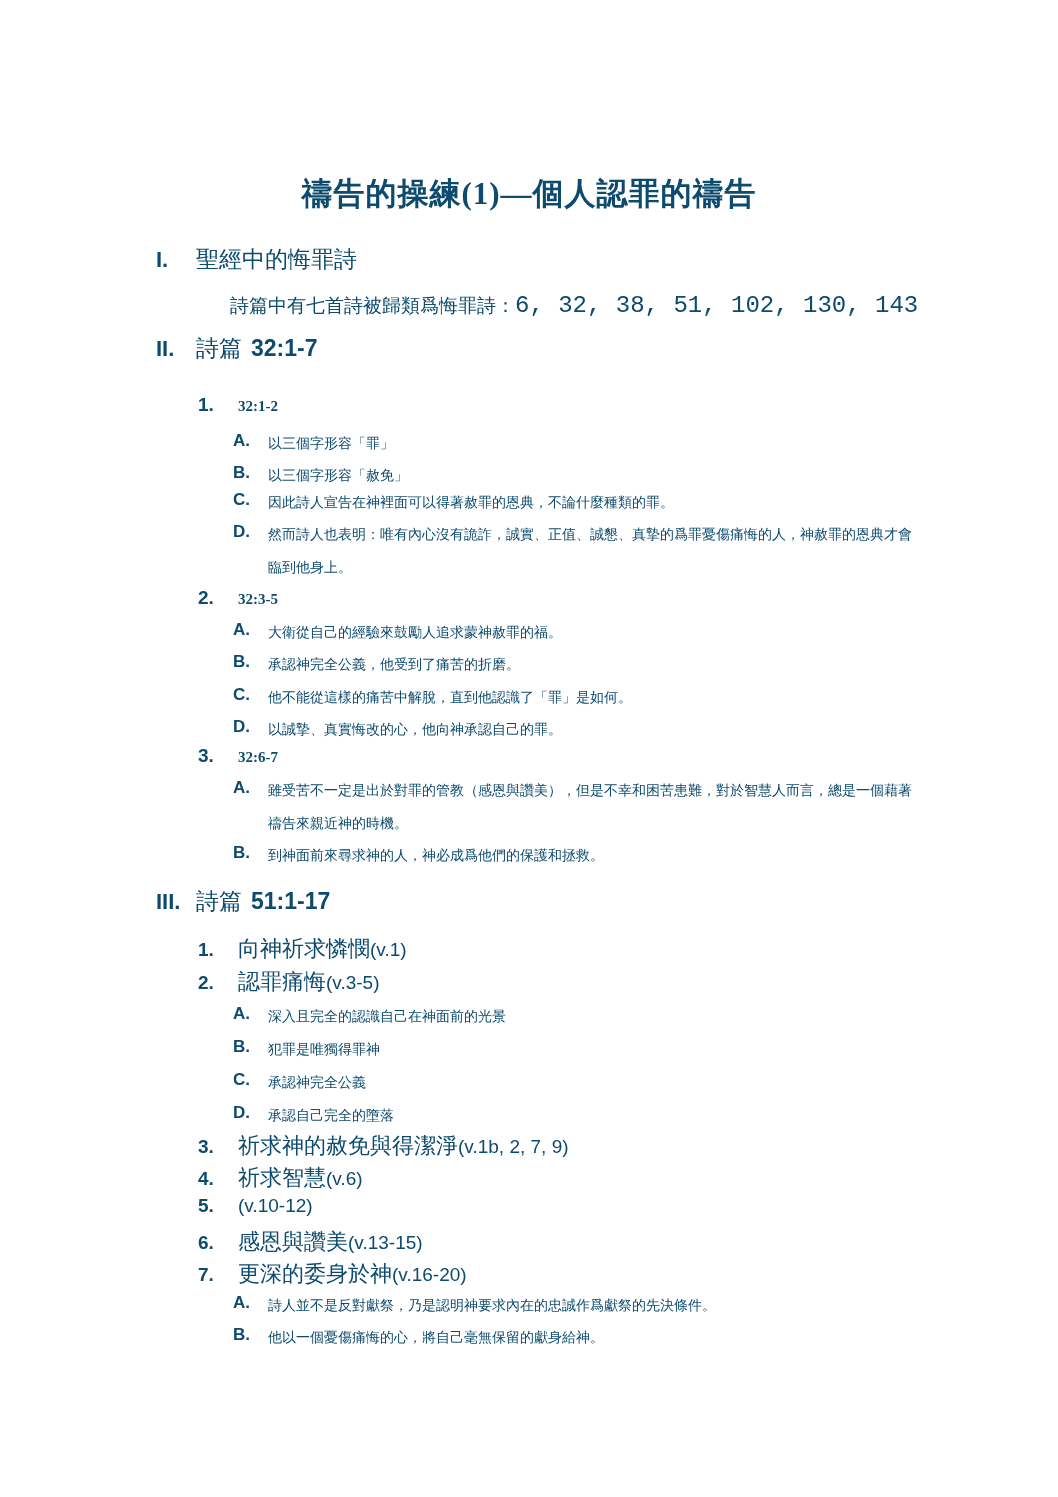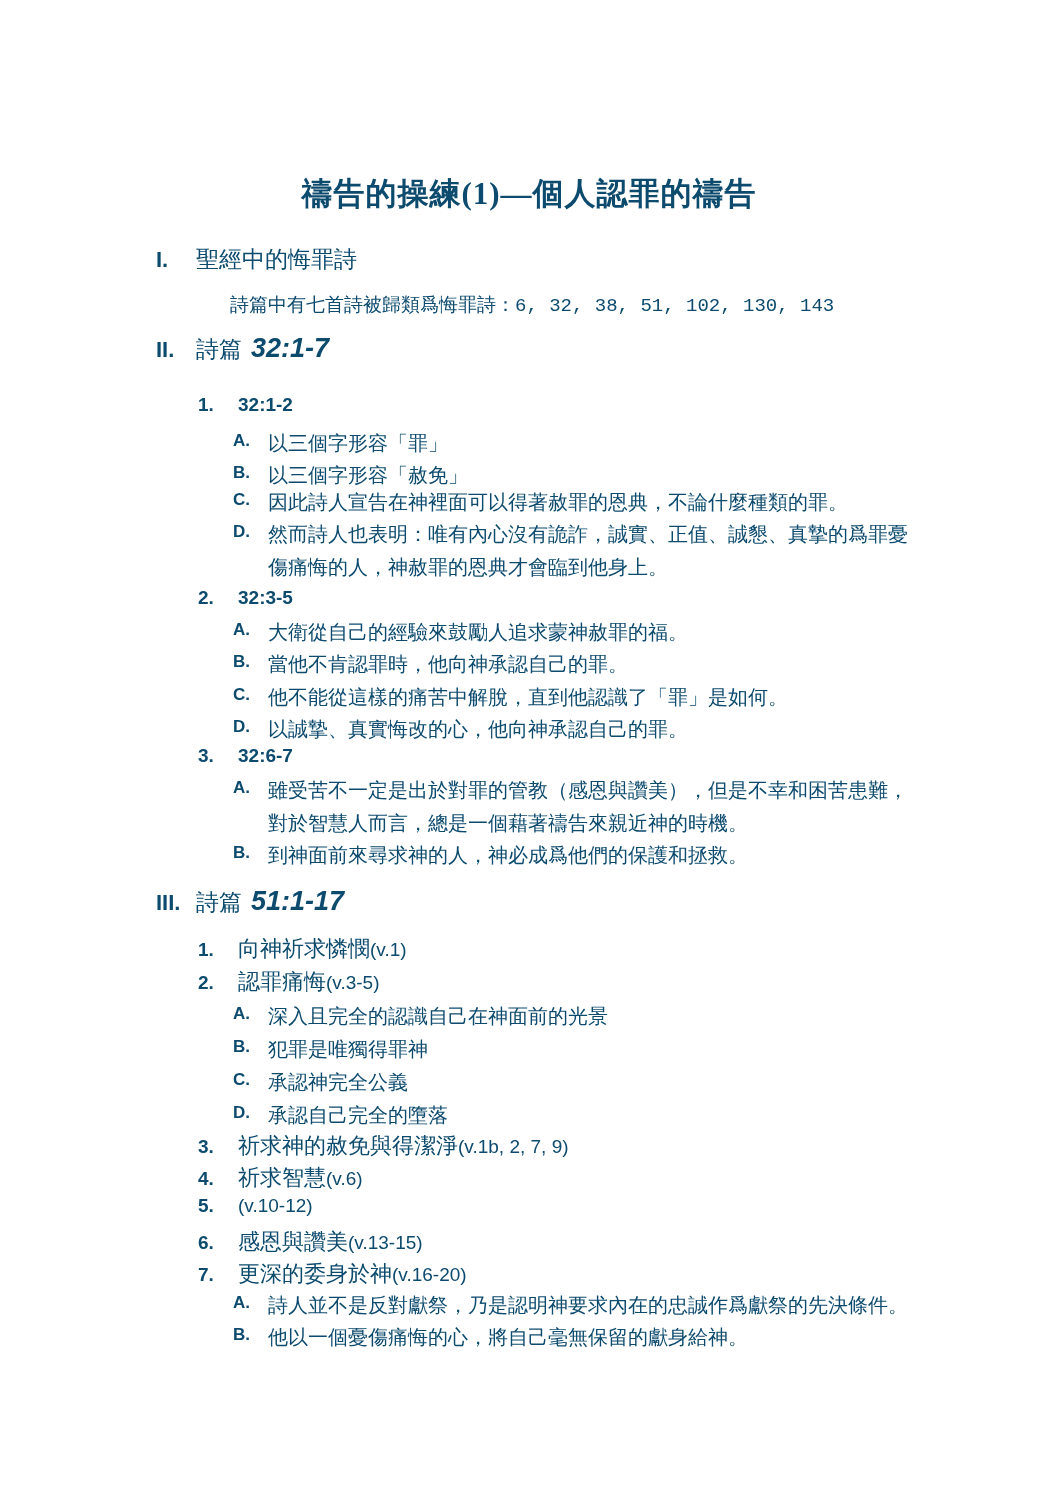--- a/index.html
+++ b/index.html
@@ -26,51 +26,51 @@
   }
   .shead{position:absolute;left:156px;display:flex;align-items:baseline;white-space:nowrap;}
   .smark{
     font-family:"Liberation Sans","DejaVu Sans",sans-serif;
     font-weight:700;font-size:22px;
     width:40px;flex:0 0 40px;
   }
   .stext{font-size:23px;}
   .sref{
     font-family:"Liberation Sans","DejaVu Sans",sans-serif;
-    font-weight:700;font-size:27px;margin-left:9px;font-style:italic;
+    font-weight:700;font-size:23px;margin-left:9px;
   }
   .note{position:absolute;left:230px;font-size:19px;white-space:nowrap;}
   .note .mono{
     font-family:"Liberation Mono","DejaVu Sans Mono",monospace;
-    font-size:19px;
+    font-size:24px;
   }
   .item{position:absolute;left:198px;display:flex;align-items:baseline;white-space:nowrap;}
   .inum{
     font-family:"Liberation Sans","DejaVu Sans",sans-serif;
     font-weight:700;font-size:19px;
     width:40px;flex:0 0 40px;
   }
   .ilabel{
-    font-family:Liberation Sans, sans-serif;
-    font-weight:700;font-size:19px;
+    font-family:Liberation Serif, serif;
+    font-weight:700;font-size:15px;
   }
   .izh{font-size:22px;}
   .iref{
     font-family:"Liberation Sans","DejaVu Sans",sans-serif;
     font-weight:400;font-size:19px;
   }
   .sub{position:absolute;left:233px;display:flex;align-items:flex-start;}
   .slet{
     font-family:"Liberation Sans","DejaVu Sans",sans-serif;
     font-weight:700;font-size:17px;
     width:35px;flex:0 0 35px;
     padding-top:4px;
   }
   .stxt{
-    font-size:20px;
+    font-size:14px;
     line-height:33px;
     width:650px;
   }
 </style>
 </head>
 <body>
 
 <div class="page">
 
   <div class="title">禱告的操練(1)—個人認罪的禱告</div>
@@ -113,21 +113,21 @@
   <div class="item" style="top:554px">
     <span class="inum">2.</span>
     <span class="ilabel">32:3-5</span>
   </div>
   <div class="sub" style="top:583px">
     <span class="slet">A.</span>
     <span class="stxt">大衛從自己的經驗來鼓勵人追求蒙神赦罪的福。</span>
   </div>
   <div class="sub" style="top:615px">
     <span class="slet">B.</span>
-    <span class="stxt">當他不肯認罪時，他向神承認自己的罪。</span>
+    <span class="stxt">承認神完全公義，他受到了痛苦的折磨。</span>
   </div>
   <div class="sub" style="top:648px">
     <span class="slet">C.</span>
     <span class="stxt">他不能從這樣的痛苦中解脫，直到他認識了「罪」是如何。</span>
   </div>
   <div class="sub" style="top:680px">
     <span class="slet">D.</span>
     <span class="stxt">以誠摯、真實悔改的心，他向神承認自己的罪。</span>
   </div>
 

